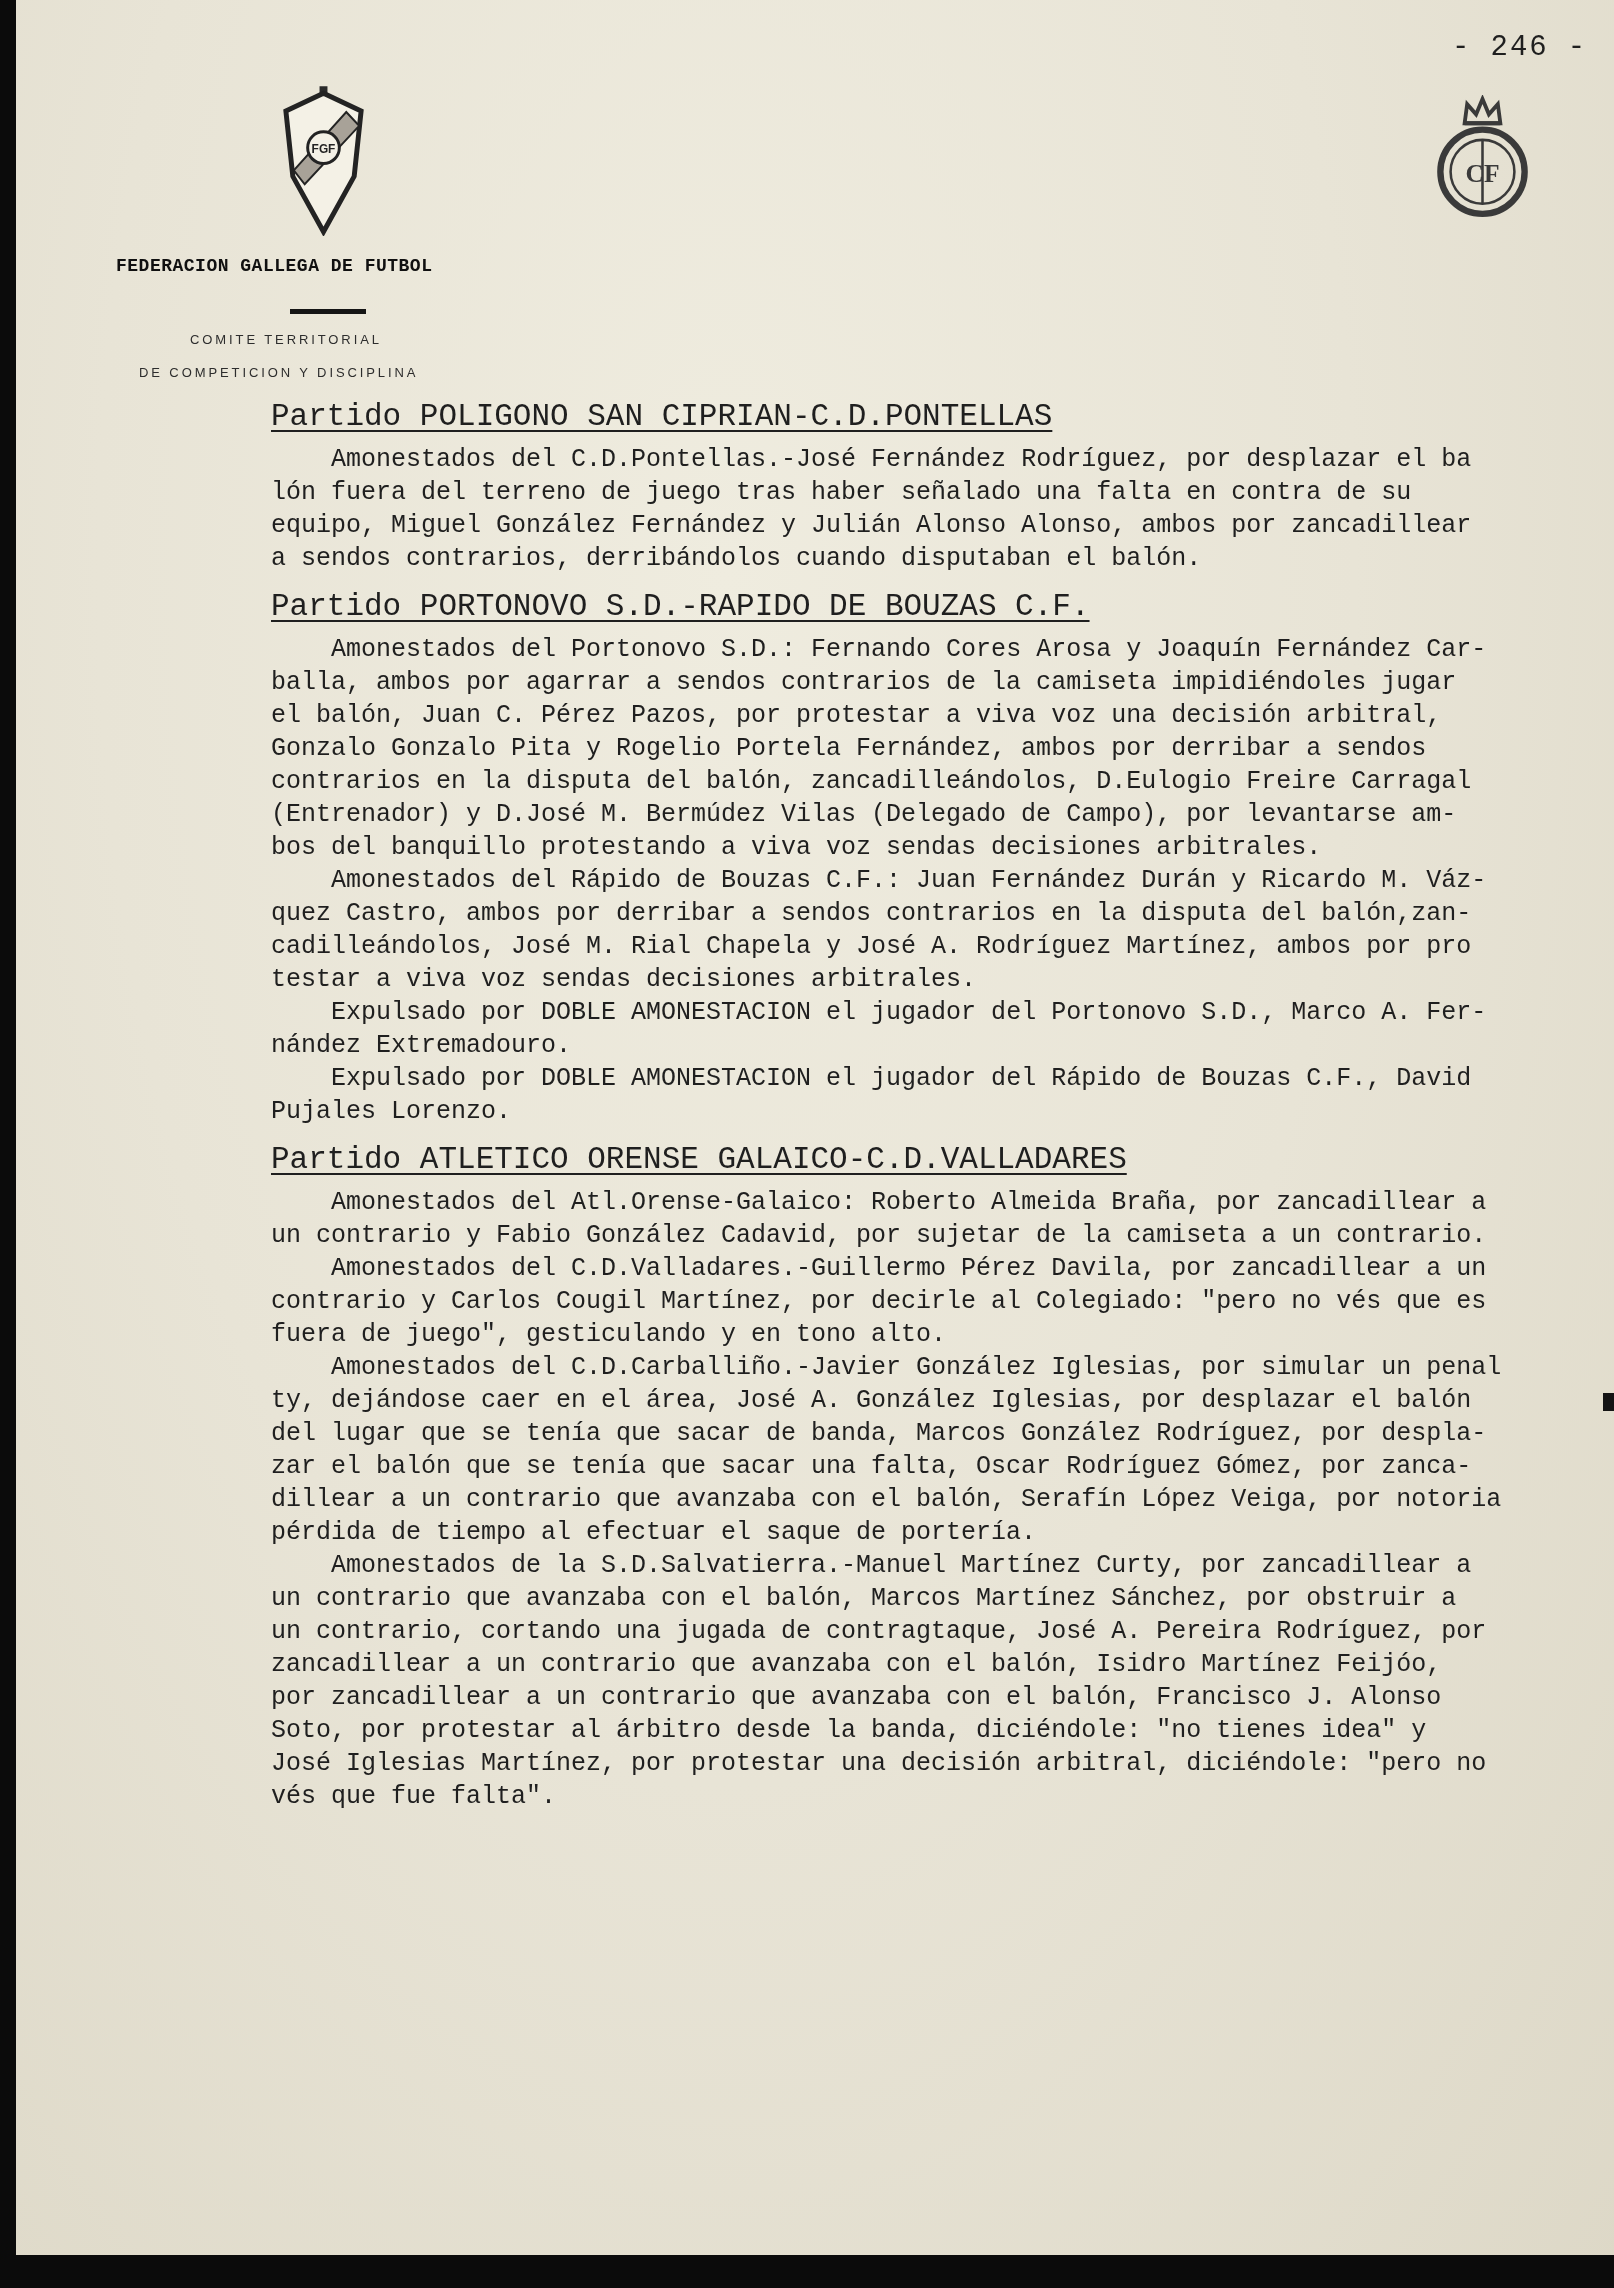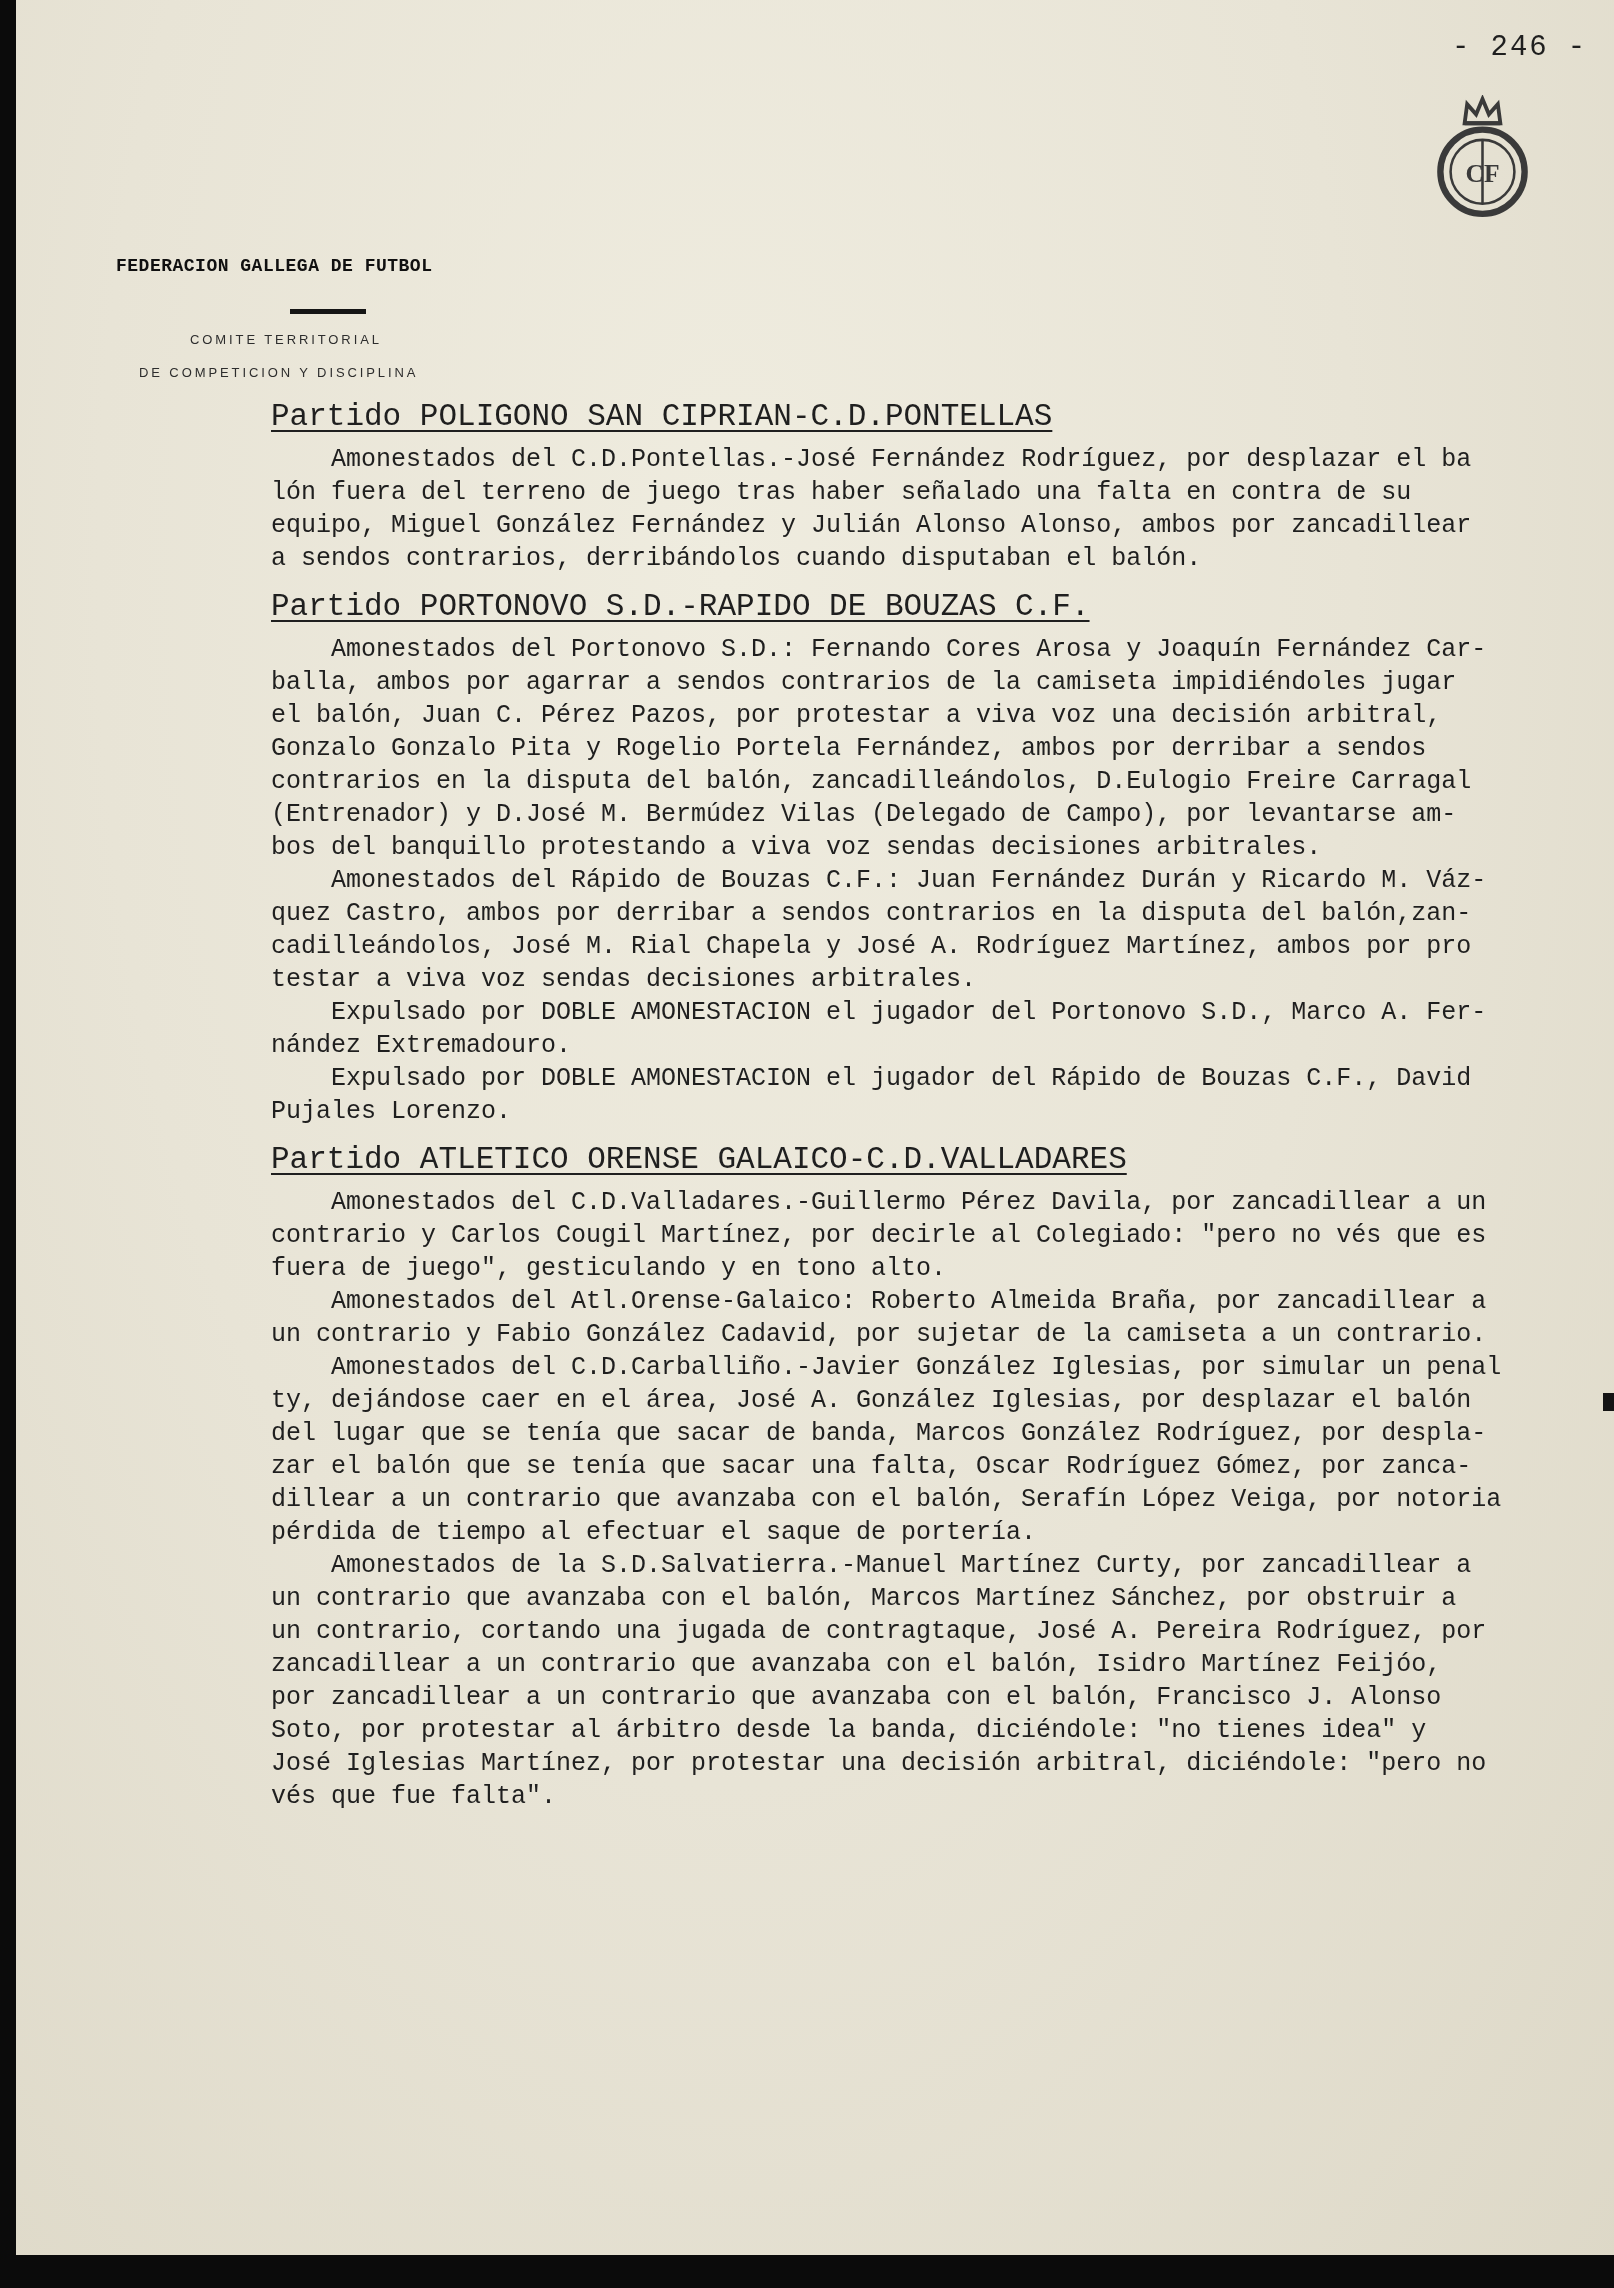--- a/index.html
+++ b/index.html
@@ -62,20 +62,29 @@
 <body>
 
 <div class="page">
 
   <div class="edge-left"></div>
   <div class="edge-bottom"></div>
   <div class="edge-speck"></div>
 
   <div class="page-number">- 246 -</div>
 
+  <div class="logo-left">
+    <svg width="99" height="151" viewBox="0 0 100 152" aria-hidden="true">
+      <path d="M46 1 h8 v9 h-8 z" fill="#2a2a2a"></path>
+      <path d="M50 8 L88 26 L81 92 L50 148 L19 92 L12 26 Z" fill="#f4f1e6" stroke="#232323" stroke-width="5"></path>
+      <path d="M20 86 L73 27 L86 41 L31 100 Z" fill="#a8a298" stroke="#232323" stroke-width="2"></path>
+      <circle cx="50" cy="63" r="16" fill="#f4f1e6" stroke="#232323" stroke-width="3"></circle>
+      <text x="50" y="68" font-size="12" text-anchor="middle" fill="#232323" font-family="Liberation Sans, sans-serif" font-weight="bold">FGF</text>
+    </svg>
+  </div>
 
   <div class="crest-right">
     <svg width="97" height="128" viewBox="0 0 76 100" aria-hidden="true">
       <path d="M24 22 L26 7 L33 15 L38 3 L43 15 L50 7 L52 22 Z" fill="none" stroke="#3a3a3a" stroke-width="3"></path>
       <line x1="24" y1="22" x2="52" y2="22" stroke="#3a3a3a" stroke-width="3"></line>
       <circle cx="38" cy="60" r="33" fill="none" stroke="#3a3a3a" stroke-width="5"></circle>
       <circle cx="38" cy="60" r="25" fill="none" stroke="#3a3a3a" stroke-width="2"></circle>
       <line x1="38" y1="35" x2="38" y2="85" stroke="#3a3a3a" stroke-width="2"></line>
       <text x="38" y="68" font-size="20" text-anchor="middle" fill="#3a3a3a" font-family="Liberation Serif, serif" font-weight="bold">CF</text>
     </svg>
@@ -111,25 +120,25 @@
 cadilleándolos, José M. Rial Chapela y José A. Rodríguez Martínez, ambos por pro
 testar a viva voz sendas decisiones arbitrales.</p>
         <p class="para">    Expulsado por DOBLE AMONESTACION el jugador del Portonovo S.D., Marco A. Fer-
 nández Extremadouro.</p>
         <p class="para">    Expulsado por DOBLE AMONESTACION el jugador del Rápido de Bouzas C.F., David
 Pujales Lorenzo.</p>
       </section>
 
     <section class="match-section">
       <h2 class="match-title">Partido ATLETICO ORENSE GALAICO-C.D.VALLADARES</h2>
-    <p class="para">    Amonestados del C.D.Valladares.-Guillermo Pérez Davila, por zancadillear a un
+    <p class="para">    Amonestados del Atl.Orense-Galaico: Roberto Almeida Braña, por zancadillear a
+un contrario y Fabio González Cadavid, por sujetar de la camiseta a un contrario.</p>
+        <p class="para">    Amonestados del C.D.Valladares.-Guillermo Pérez Davila, por zancadillear a un
 contrario y Carlos Cougil Martínez, por decirle al Colegiado: "pero no vés que es
 fuera de juego", gesticulando y en tono alto.</p>
-        <p class="para">    Amonestados del Atl.Orense-Galaico: Roberto Almeida Braña, por zancadillear a
-un contrario y Fabio González Cadavid, por sujetar de la camiseta a un contrario.</p>
       </section>
 
     <section class="match-section">
     <p class="para">    Amonestados del C.D.Carballiño.-Javier González Iglesias, por simular un penal
 ty, dejándose caer en el área, José A. González Iglesias, por desplazar el balón
 del lugar que se tenía que sacar de banda, Marcos González Rodríguez, por despla-
 zar el balón que se tenía que sacar una falta, Oscar Rodríguez Gómez, por zanca-
 dillear a un contrario que avanzaba con el balón, Serafín López Veiga, por notoria
 pérdida de tiempo al efectuar el saque de portería.</p>
         <p class="para">    Amonestados de la S.D.Salvatierra.-Manuel Martínez Curty, por zancadillear a

